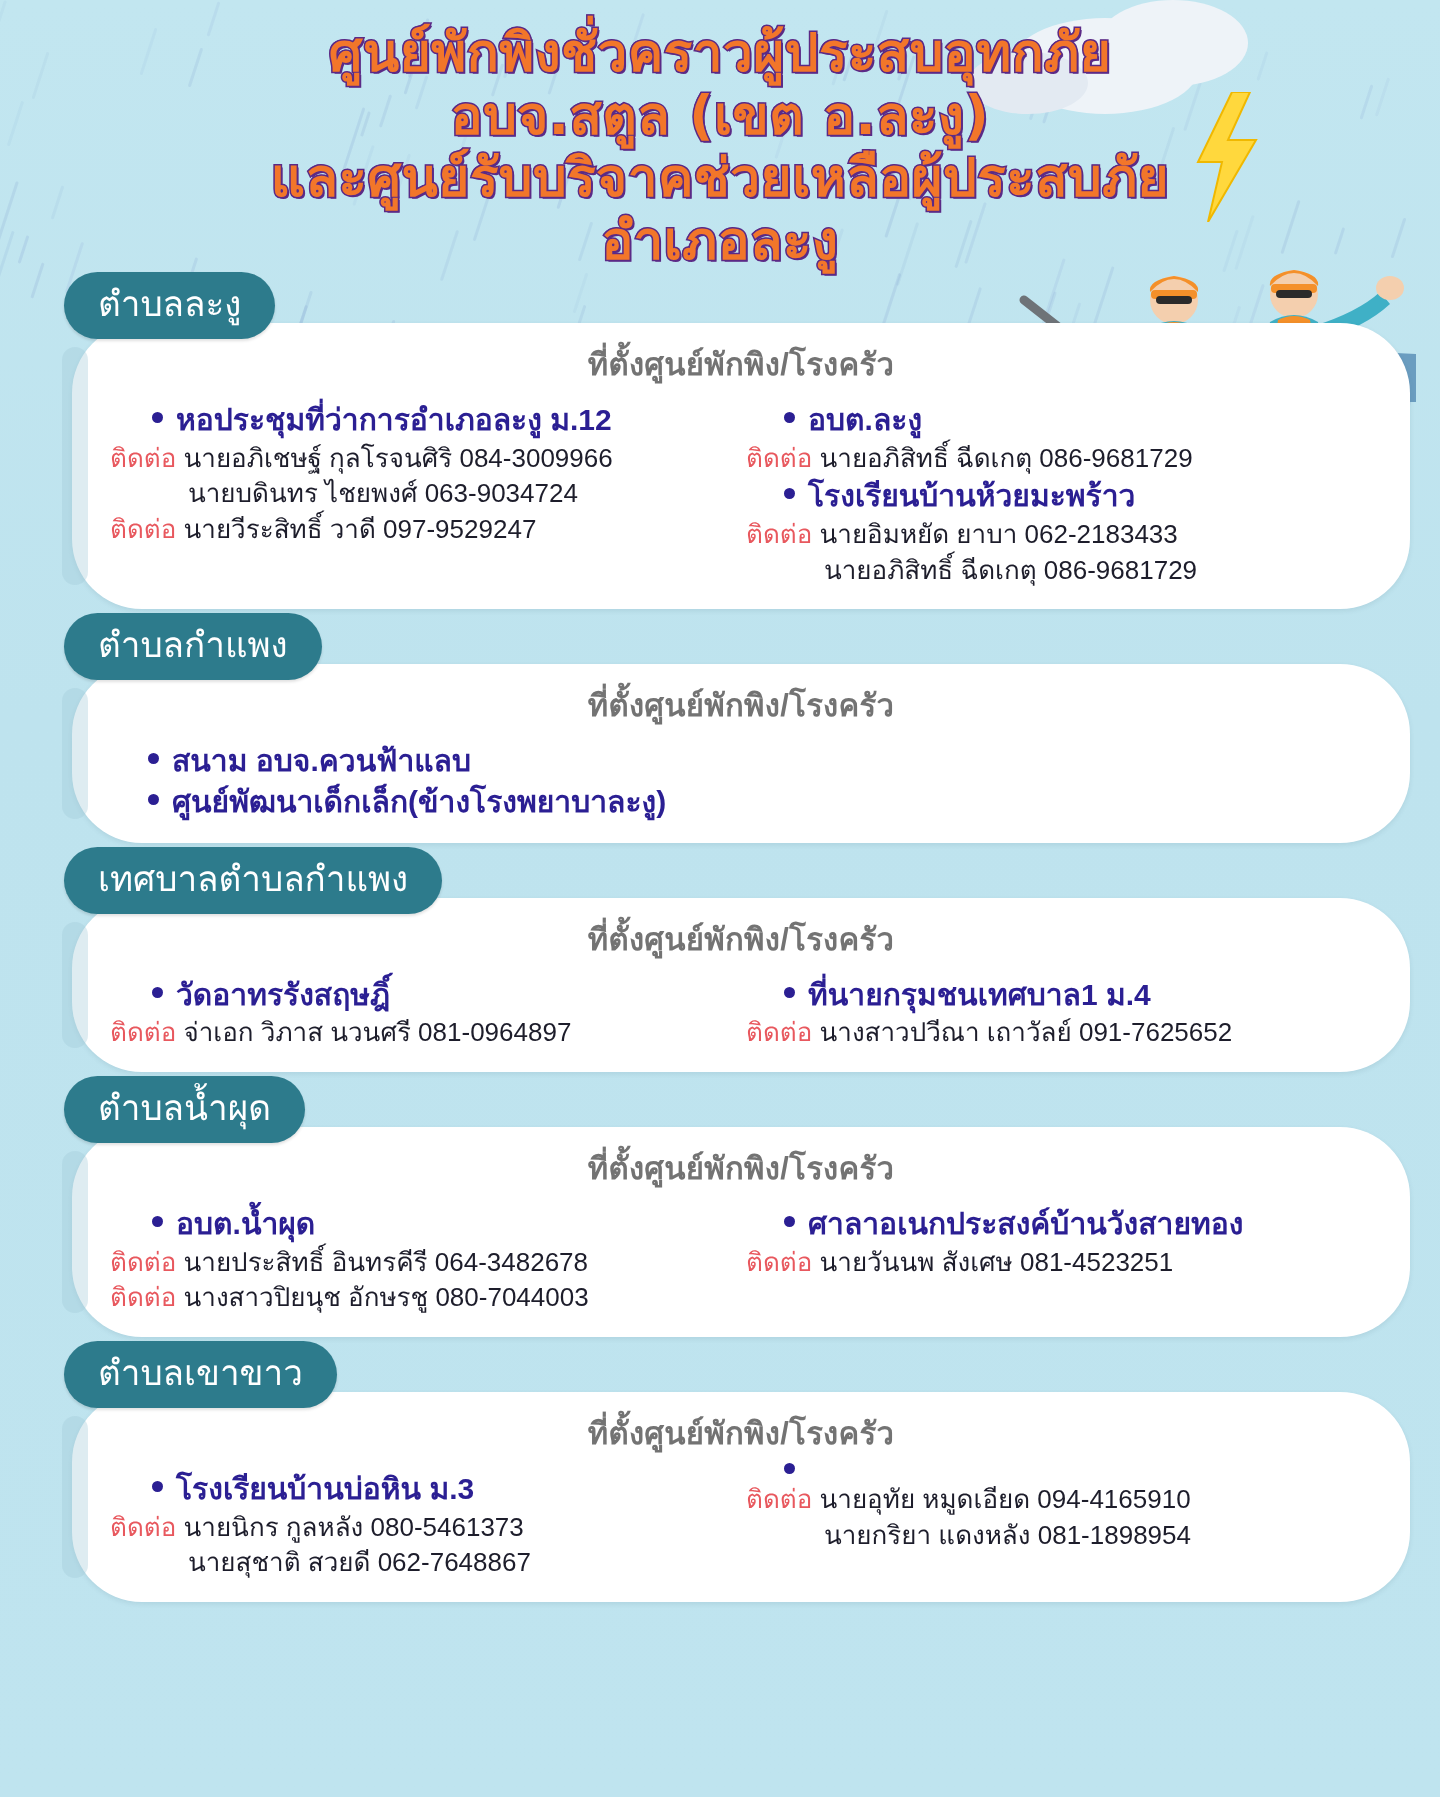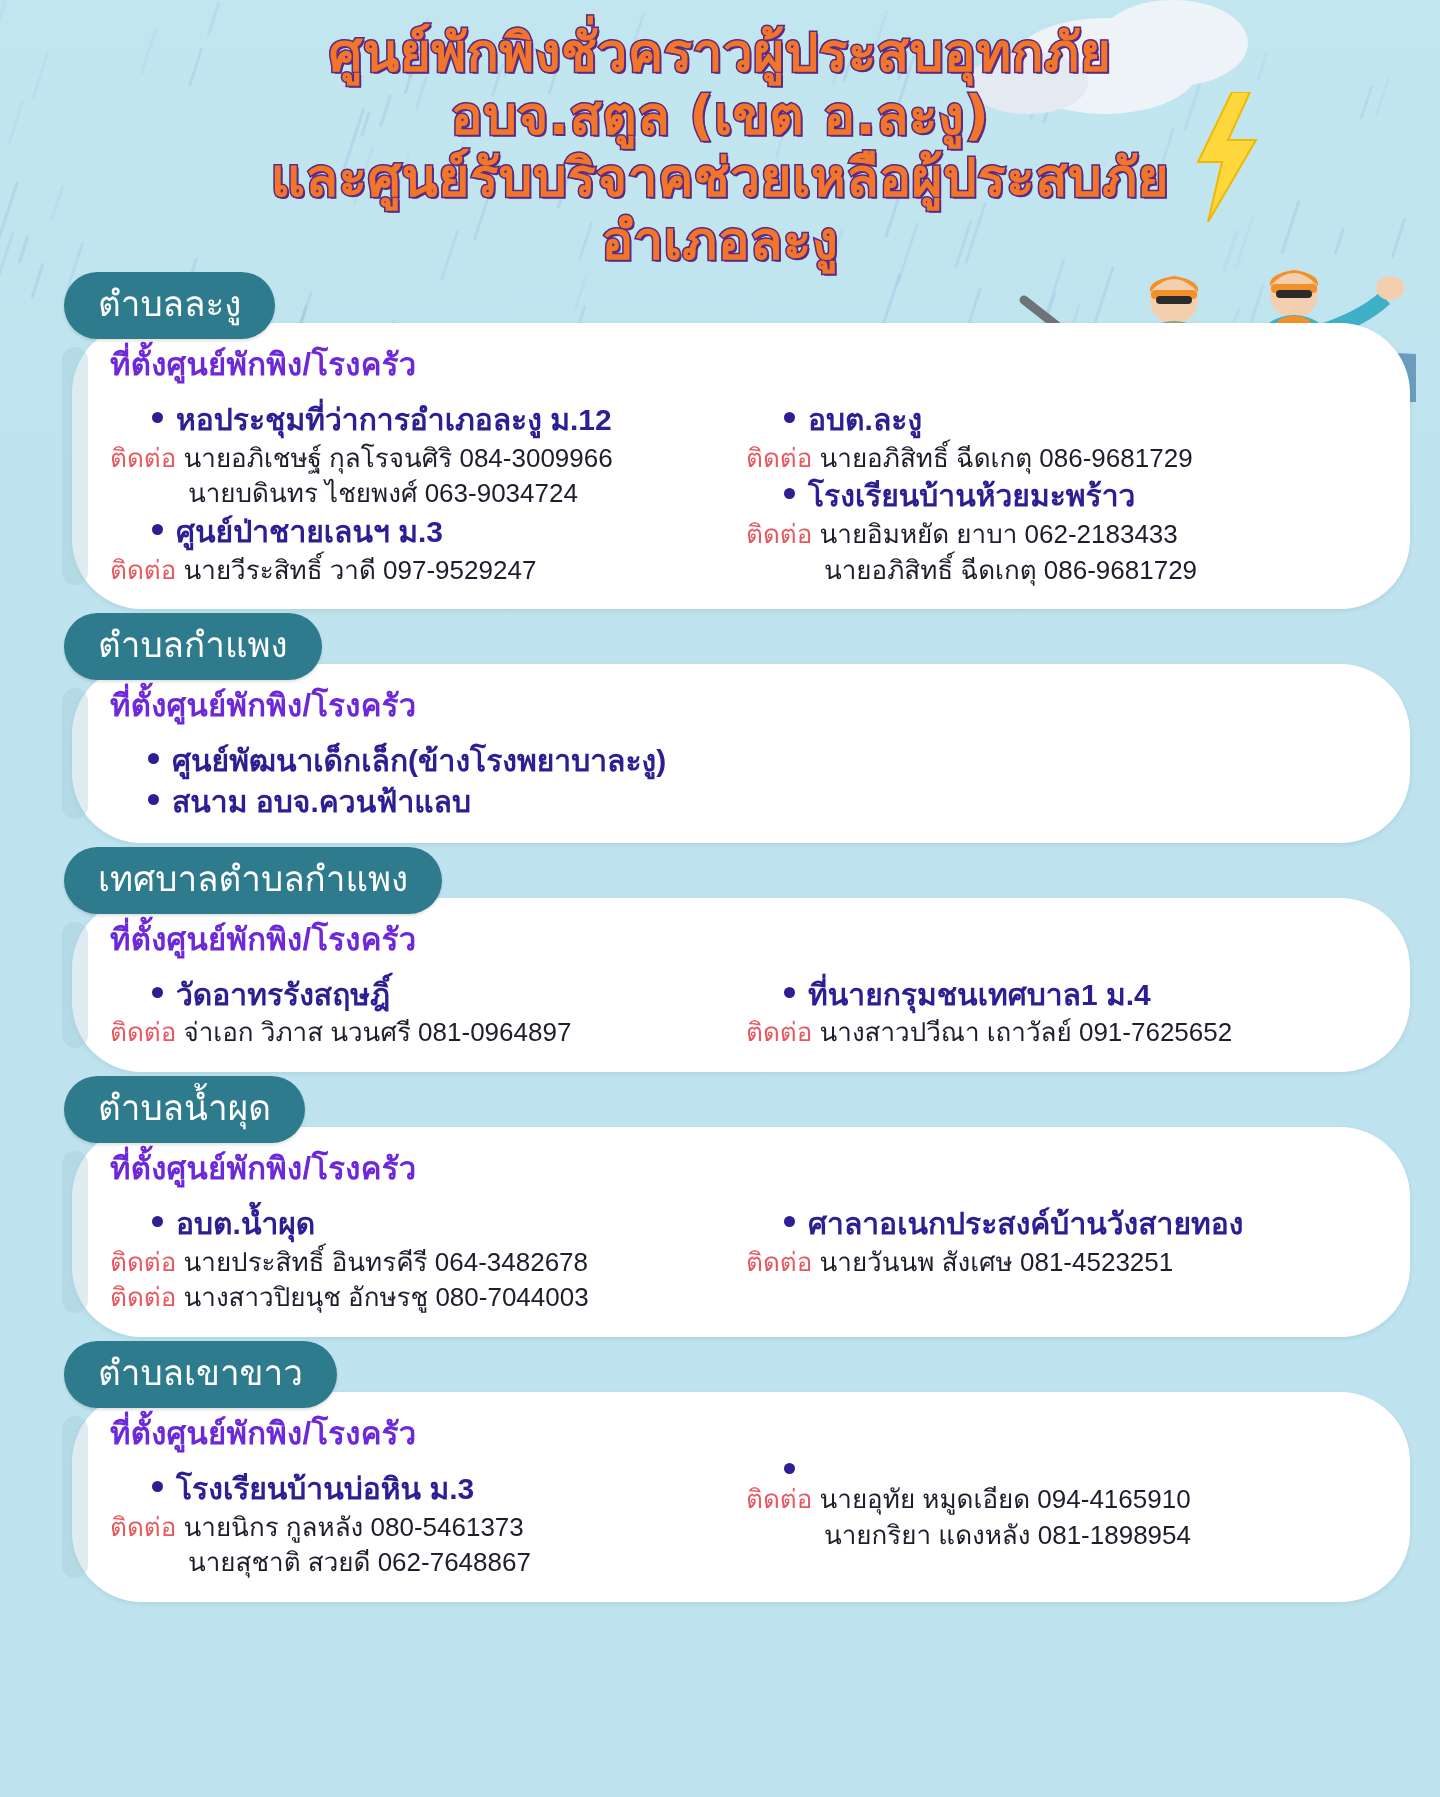--- a/index.html
+++ b/index.html
@@ -105,22 +105,22 @@
     
     content: "";
     position: absolute;
     left: -10px; top: 24px; bottom: 24px; width: 26px;
     background: rgba(160, 200, 215, 0.35);
     border-radius: 40px;
     z-index: -1;
   }
 
   .card-heading {
-    text-align: left;
-    color: #6d28d9;
+    text-align: center;
+    color: #737373;
     font-weight: bold;
     font-size: 31px;
     margin: 2px 0 10px 0;
     letter-spacing: 0.3px;
   }
 
   .cols {
     display: flex;
     gap: 10px;
   }
@@ -331,24 +331,20 @@
       <div class="section"><div class="chip">ตำบลละงู</div><div class="card">
           <div class="card-heading">ที่ตั้งศูนย์พักพิง/โรงครัว</div>
           <div class="cols">
             <div class="col left">
               <div class="place">
                 <span class="dot"></span>
                 <span>หอประชุมที่ว่าการอำเภอละงู ม.12</span>
               </div>
               <div class="contact"><span class="lbl">ติดต่อ</span> <span>นายอภิเชษฐ์ กุลโรจนศิริ</span> <span>084-3009966</span></div>
               <div class="contact indent"><span>นายบดินทร ไชยพงศ์</span> <span>063-9034724</span></div>
-              <div class="place">
-                <span class="dot"></span>
-                <span>ศูนย์ป่าชายเลนฯ ม.3</span>
-              </div>
               <div class="contact"><span class="lbl">ติดต่อ</span> <span>นายวีระสิทธิ์  วาดี</span> <span>097-9529247</span></div>
             </div>
             <div class="col right">
               <div class="place">
                 <span class="dot"></span>
                 <span>อบต.ละงู</span>
               </div>
               <div class="contact"><span class="lbl">ติดต่อ</span> <span>นายอภิสิทธิ์ ฉีดเกตุ</span> <span>086-9681729</span></div>
               <div class="place">
                 <span class="dot"></span>
@@ -358,25 +354,25 @@
               <div class="contact indent"><span>นายอภิสิทธิ์ ฉีดเกตุ</span> <span>086-9681729</span></div>
             </div>
           </div>
         </div></div>
       <div class="section"><div class="chip">ตำบลกำแพง</div><div class="card">
           <div class="card-heading">ที่ตั้งศูนย์พักพิง/โรงครัว</div>
           <div class="cols">
             <div class="col right">
               <div class="place">
                 <span class="dot"></span>
+                <span>สนาม อบจ.ควนฟ้าแลบ</span>
+              </div>
+              <div class="place">
+                <span class="dot"></span>
                 <span>ศูนย์พัฒนาเด็กเล็ก(ข้างโรงพยาบาละงู)</span>
-              </div>
-              <div class="place">
-                <span class="dot"></span>
-                <span>สนาม อบจ.ควนฟ้าแลบ</span>
               </div>
             </div>
           </div>
         </div></div>
       <div class="section"><div class="chip">เทศบาลตำบลกำแพง</div><div class="card">
           <div class="card-heading">ที่ตั้งศูนย์พักพิง/โรงครัว</div>
           <div class="cols">
             <div class="col left">
               <div class="place">
                 <span class="dot"></span>

